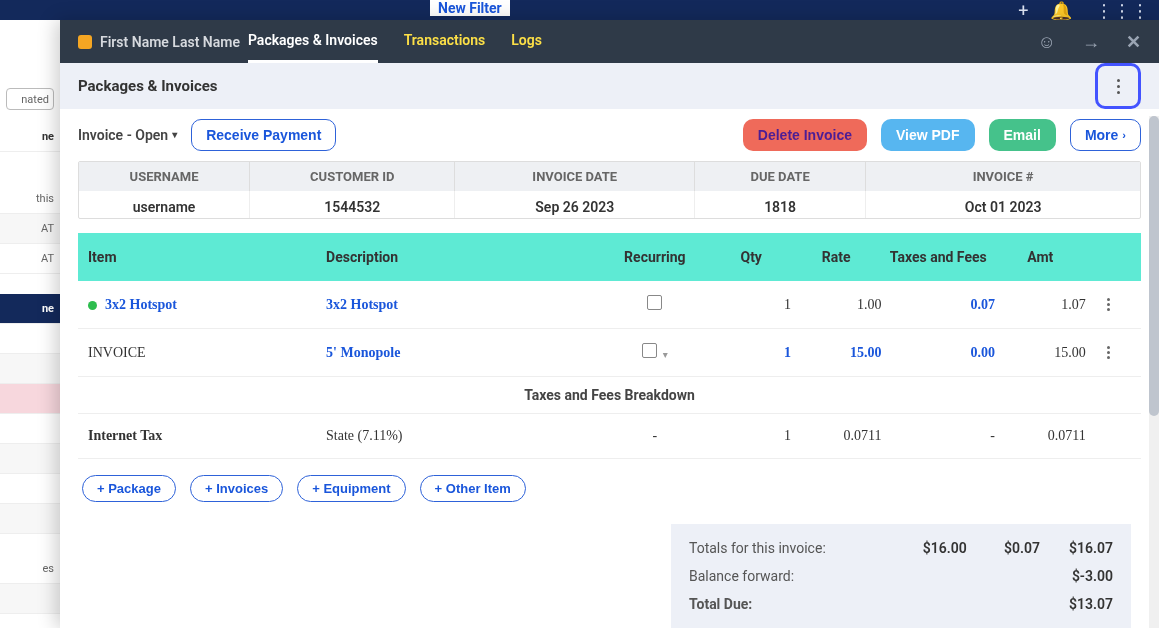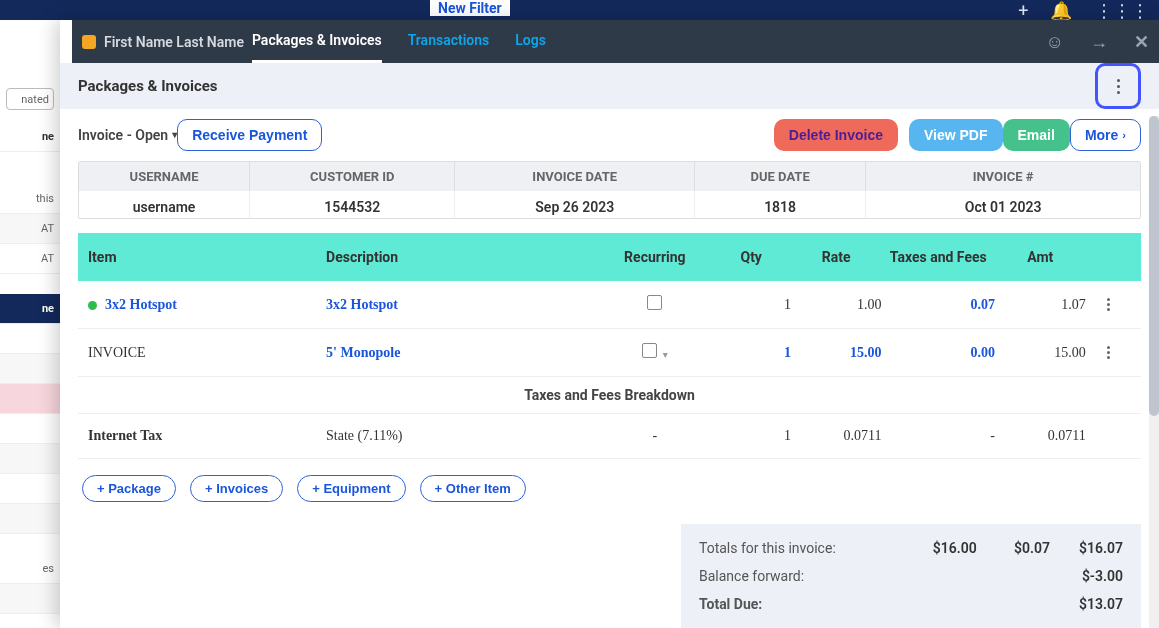--- a/index.html
+++ b/index.html
@@ -12,41 +12,41 @@
 .topbar-icons span { font-size: 18px; cursor: pointer; }
 
 .bg-left { position: absolute; left: 0; top: 20px; width: 60px; height: 608px; background: #fff; }
 .bg-left .row { height: 30px; border-bottom: 1px solid #eee; background: #f7f7f7; }
 .bg-left .row.a { background: #fff; }
 .bg-left .row.sel { background: #13295b; }
 .bg-left .row.pink { background: #f7d7dd; }
 .bg-left .pill { border: 1px solid #bbb; border-radius: 4px; margin: 4px 6px; height: 22px; display: flex; align-items: center; justify-content: flex-end; padding: 0 4px; font-size: 11px; color: #666; }
 
 .panel { position: absolute; left: 60px; top: 20px; width: 1099px; height: 608px; background: #fff; box-shadow: -4px 0 18px rgba(0,0,0,.2); display: flex; flex-direction: column; }
-.panel-head { height: 46px; background: #2f3a48; display: flex; align-items: center; padding: 0 10px; color: #d6d9de; font-weight: 600; margin-left: 12px; }
+.panel-head { height: 46px; background: #2f3a48; display: flex; align-items: center; padding: 0 18px; color: #d6d9de; font-weight: 600; }
 .user-icon { width: 14px; height: 14px; background: #f5a623; border-radius: 3px; display: inline-block; margin-right: 8px; position: relative; }
 .tabs { display: flex; gap: 26px; margin-left: 8px; }
-.tab { cursor: pointer; color: #0ea5e9; font-weight: 600; font-size: 14px; padding: 12px 0; }
+.tab { cursor: pointer; color: #fde047; font-weight: 600; font-size: 14px; padding: 12px 0; }
 .tab.active { color: #fff; border-bottom: 3px solid #fff; }
 .head-spacer { flex: 1; }
 .head-icons { display: flex; gap: 26px; color: #9aa4b3; font-size: 18px; }
 .head-icons span { cursor: pointer; }
 
 .subhead { height: 50px; background: #edf0f7; display: flex; align-items: center; padding: 0 18px; justify-content: space-between; }
 .subhead-title { font-weight: 700; color: #333; font-size: 15px; }
 .kebab-box { width: 46px; height: 46px; border: 3px solid #4353ff; border-radius: 10px; display: flex; align-items: center; justify-content: center; cursor: pointer; }
 .kebab-dots { display: flex; flex-direction: column; gap: 3px; }
 .kebab-dots i { width: 3px; height: 3px; background: #555; border-radius: 50%; display: block; }
 
-.actionbar { height: 56px; display: flex; align-items: center; padding: 3px 18px; }
+.actionbar { height: 56px; display: flex; align-items: center; padding: 3px 18px; gap: 14px; }
 .dd { font-weight: 600; color: #444; cursor: pointer; display: flex; align-items: center; gap: 4px; font-size: 14px; }
 .btn { border-radius: 10px; font-weight: 600; font-size: 14px; padding: 7px 14px; cursor: pointer; border: 1px solid transparent; }
 .btn.outline-blue { border-color: #2e62d9; color: #1a56db; background: #fff; }
 .btn.red { background: #ef6a5a; color: #4c1d95; }
-.btn.sky { background: #57b6f0; color: #fff; margin-left: 11px; }
+.btn.sky { background: #57b6f0; color: #fff; }
 .btn.green { background: #45c28b; color: #fff; }
 .btn.more { border-color: #2e62d9; color: #1a56db; background: #fff; display: flex; align-items: center; gap: 4px; }
 .spacer { flex: 1; }
 
 .info-table { margin: 0 18px; border: 1px solid #ddd; border-radius: 2px; overflow: hidden; }
 .info-head, .info-row { display: grid; grid-template-columns: 1fr 1.2fr 1.4fr 1fr 1.6fr; }
 .info-head div { background: #eef0f3; text-align: center; font-weight: 700; color: #666; font-size: 13px; padding: 7px 0; border-right: 1px solid #ddd; }
 .info-head div:last-child { border-right: none; }
 .info-row div { text-align: center; padding: 8px 0; font-weight: 600; color: #333; border-right: 1px solid #eee; }
 .info-row div:last-child { border-right: none; }
@@ -62,21 +62,21 @@
 .chk { width: 15px; height: 15px; border: 1.5px solid #888; border-radius: 2px; display: inline-block; }
 .rowmenu { display: flex; flex-direction: column; gap: 2px; align-items: center; cursor: pointer; }
 .rowmenu i { width: 3px; height: 3px; background: #666; border-radius: 50%; display: block; }
 .caret-down { font-size: 10px; color: #999; margin-left: 6px; }
 
 .breakdown { text-align: center; font-weight: 700; color: #444; padding: 10px 0; border-bottom: 1px solid #eee; }
 
 .addbtns { display: flex; gap: 14px; margin: 16px 22px; }
 .pillbtn { border: 1.4px solid #2e62d9; color: #1a56db; background: #fff; border-radius: 18px; padding: 5px 14px; font-weight: 600; font-size: 13px; cursor: pointer; }
 
-.totals { margin: 6px 18px 0 18px; background: #edf0f7; padding: 10px 18px; font-size: 14px; }
+.totals { margin: 6px 28px 0 18px; background: #edf0f7; padding: 10px 18px; font-size: 14px; }
 .totals-row { display: grid; grid-template-columns: 2.8fr 1fr 1fr 1fr; padding: 6px 0; color: #555; }
 .totals-row .r { text-align: right; font-weight: 600; color: #333; }
 .totals-row.bold { font-weight: 700; }
 
 .scroll { position: absolute; right: 0; top: 96px; width: 10px; height: 520px; background: #f0f0f0; }
 .thumb { width: 10px; height: 300px; background: #bfc5ce; border-radius: 5px; }
 </style>
 </head>
 <body>
 <div class="root">

